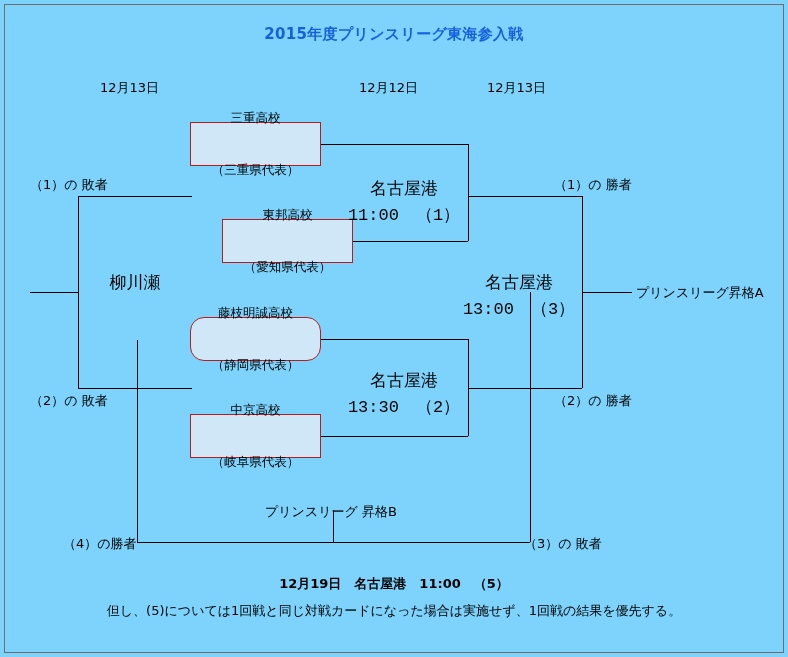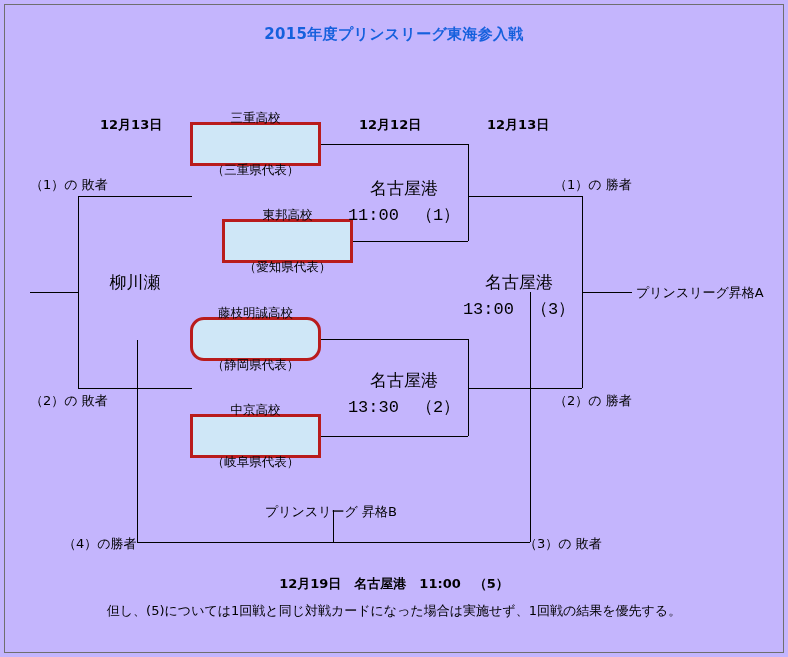--- a/index.html
+++ b/index.html
@@ -7,21 +7,21 @@
     padding: 0;
     background: #ffffff;
   }
   body {
     font-family: "DejaVu Sans", "Liberation Sans", sans-serif;
   }
   #page {
     position: relative;
     width: 788px;
     height: 657px;
-    background: #c4b5fd;
+    background: #7dd3fc;
     box-sizing: border-box;
     overflow: hidden;
   }
   .frame {
     position: absolute;
     left: 4px;
     top: 4px;
     width: 780px;
     height: 649px;
     border: 1px solid #6f6f6f;
@@ -34,29 +34,28 @@
     width: 788px;
     text-align: center;
     color: #1560dd;
     font-size: 15px;
     font-weight: bold;
     letter-spacing: 0.3px;
   }
   .date-hdr {
     position: absolute;
     font-size: 13px;
-    font-weight: bold;
+    font-weight: normal;
     color: #000;
     white-space: nowrap;
-    margin-top: 37px;
   }
   .team-box {
     position: absolute;
     background: #cfe7f7;
-    border: 3px solid #b91c1c;
+    border: 1px solid #b91c1c;
     box-sizing: border-box;
     width: 131px;
     height: 44px;
     display: flex;
     flex-direction: column;
     align-items: center;
     justify-content: center;
     font-size: 12.5px;
     line-height: 1.45;
     color: #000;

